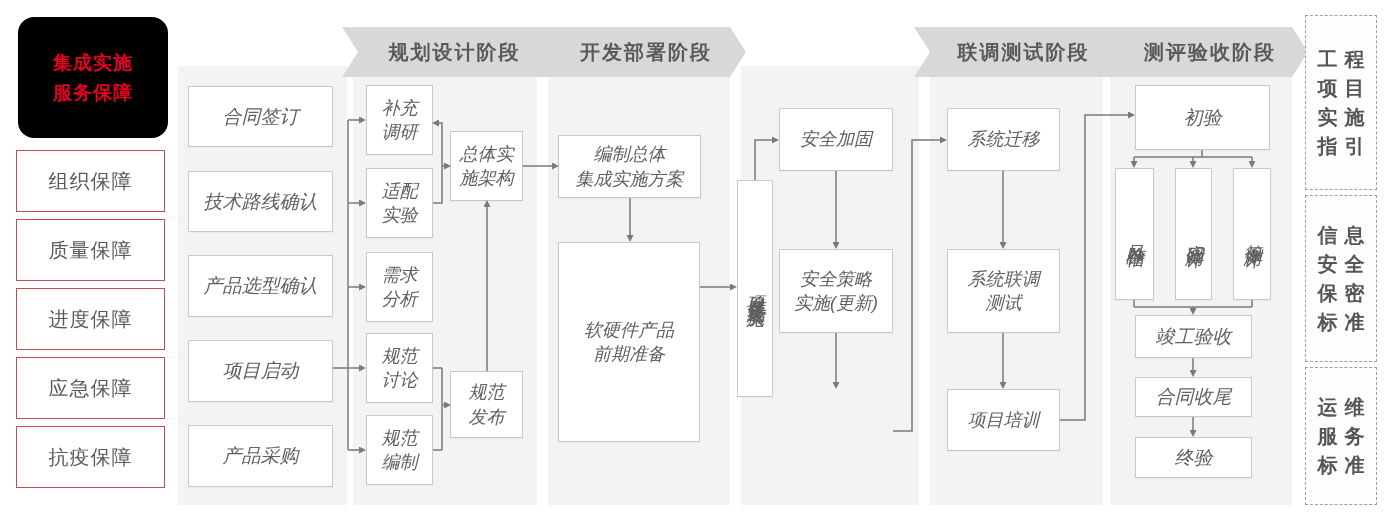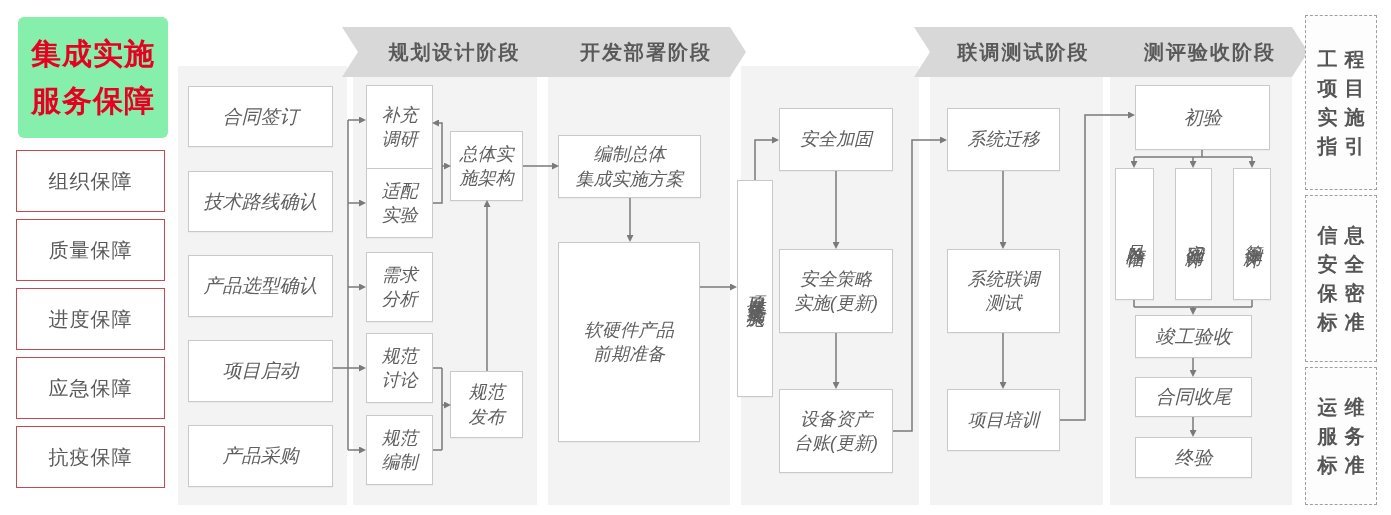--- a/index.html
+++ b/index.html
@@ -3,22 +3,22 @@
 <meta charset="utf-8">
 <style>
   html,body{margin:0;padding:0;background:#ffffff;}
   #canvas{
     position:relative;width:1391px;height:515px;background:#ffffff;
     font-family:"Liberation Sans",sans-serif;color:#595959;overflow:hidden;
   }
   
   .side-title{
     position:absolute;left:18px;top:17px;width:150px;height:121px;
-    background:#86efac;color:#e60021;border-radius:6px;
-    font-size:30px;font-weight:bold;line-height:1.55;letter-spacing:1px;
+    background:#000000;color:#e60021;border-radius:16px;
+    font-size:19px;font-weight:bold;line-height:1.55;letter-spacing:1px;
     display:flex;align-items:center;justify-content:center;text-align:center;
     white-space:pre-line;
   }
   .side-item{
     position:absolute;left:16px;width:149px;height:62px;
     background:#ffffff;border:1.5px solid #c44a52;box-sizing:border-box;
     font-size:20px;letter-spacing:1px;color:#595959;
     display:flex;align-items:center;justify-content:center;
   }
   
@@ -82,21 +82,21 @@
   <div class="phase-header arrow-mid" style="left:532px;width:200px">开发部署阶段</div>
   <div class="phase-header arrow-mid" style="left:914px;width:191px">联调测试阶段</div>
   <div class="phase-header arrow-mid" style="left:1098px;width:196px">测评验收阶段</div>
 
   <div class="fbox" style="left:188px;top:86px;width:145px;height:61px;font-size:19px">合同签订</div>
   <div class="fbox" style="left:188px;top:171px;width:145px;height:61px;font-size:19px">技术路线确认</div>
   <div class="fbox" style="left:188px;top:255px;width:145px;height:62px;font-size:19px">产品选型确认</div>
   <div class="fbox" style="left:188px;top:340px;width:145px;height:62px;font-size:19px">项目启动</div>
   <div class="fbox" style="left:188px;top:425px;width:145px;height:62px;font-size:19px">产品采购</div>
 
-  <div class="fbox" style="left:366px;top:85px;width:67px;height:84px">补充
+  <div class="fbox" style="left:366px;top:85px;width:67px;height:70px">补充
 调研</div>
   <div class="fbox" style="left:366px;top:168px;width:67px;height:70px">适配
 实验</div>
   <div class="fbox" style="left:366px;top:252px;width:67px;height:70px">需求
 分析</div>
   <div class="fbox" style="left:366px;top:333px;width:67px;height:70px">规范
 讨论</div>
   <div class="fbox" style="left:366px;top:415px;width:67px;height:70px">规范
 编制</div>
   <div class="fbox" style="left:450px;top:131px;width:73px;height:70px">总体实
@@ -106,22 +106,20 @@
 
   <div class="fbox" style="left:558px;top:135px;width:143px;height:63px">编制总体
 集成实施方案</div>
   <div class="fbox" style="left:558px;top:242px;width:142px;height:200px">软硬件产品
 前期准备</div>
 
   <div class="fbox vbox" style="left:737px;top:180px;width:36px;height:217px">项目整体集成实施</div>
   <div class="fbox" style="left:779px;top:108px;width:114px;height:63px">安全加固</div>
   <div class="fbox" style="left:779px;top:249px;width:114px;height:84px">安全策略
 实施(更新)</div>
-  <div class="fbox" style="left:779px;top:389px;width:114px;height:84px">设备资产
-台账(更新)</div>
 
   <div class="fbox" style="left:947px;top:108px;width:113px;height:63px">系统迁移</div>
   <div class="fbox" style="left:947px;top:249px;width:113px;height:84px">系统联调
 测试</div>
   <div class="fbox" style="left:947px;top:389px;width:113px;height:62px">项目培训</div>
 
   <div class="fbox" style="left:1135px;top:85px;width:135px;height:65px;font-size:19px">初验</div>
   <div class="fbox vbox" style="left:1115px;top:168px;width:39px;height:132px">风险评估</div>
   <div class="fbox vbox" style="left:1175px;top:168px;width:37px;height:132px">密码测评</div>
   <div class="fbox vbox" style="left:1233px;top:168px;width:38px;height:132px">等保测评</div>

